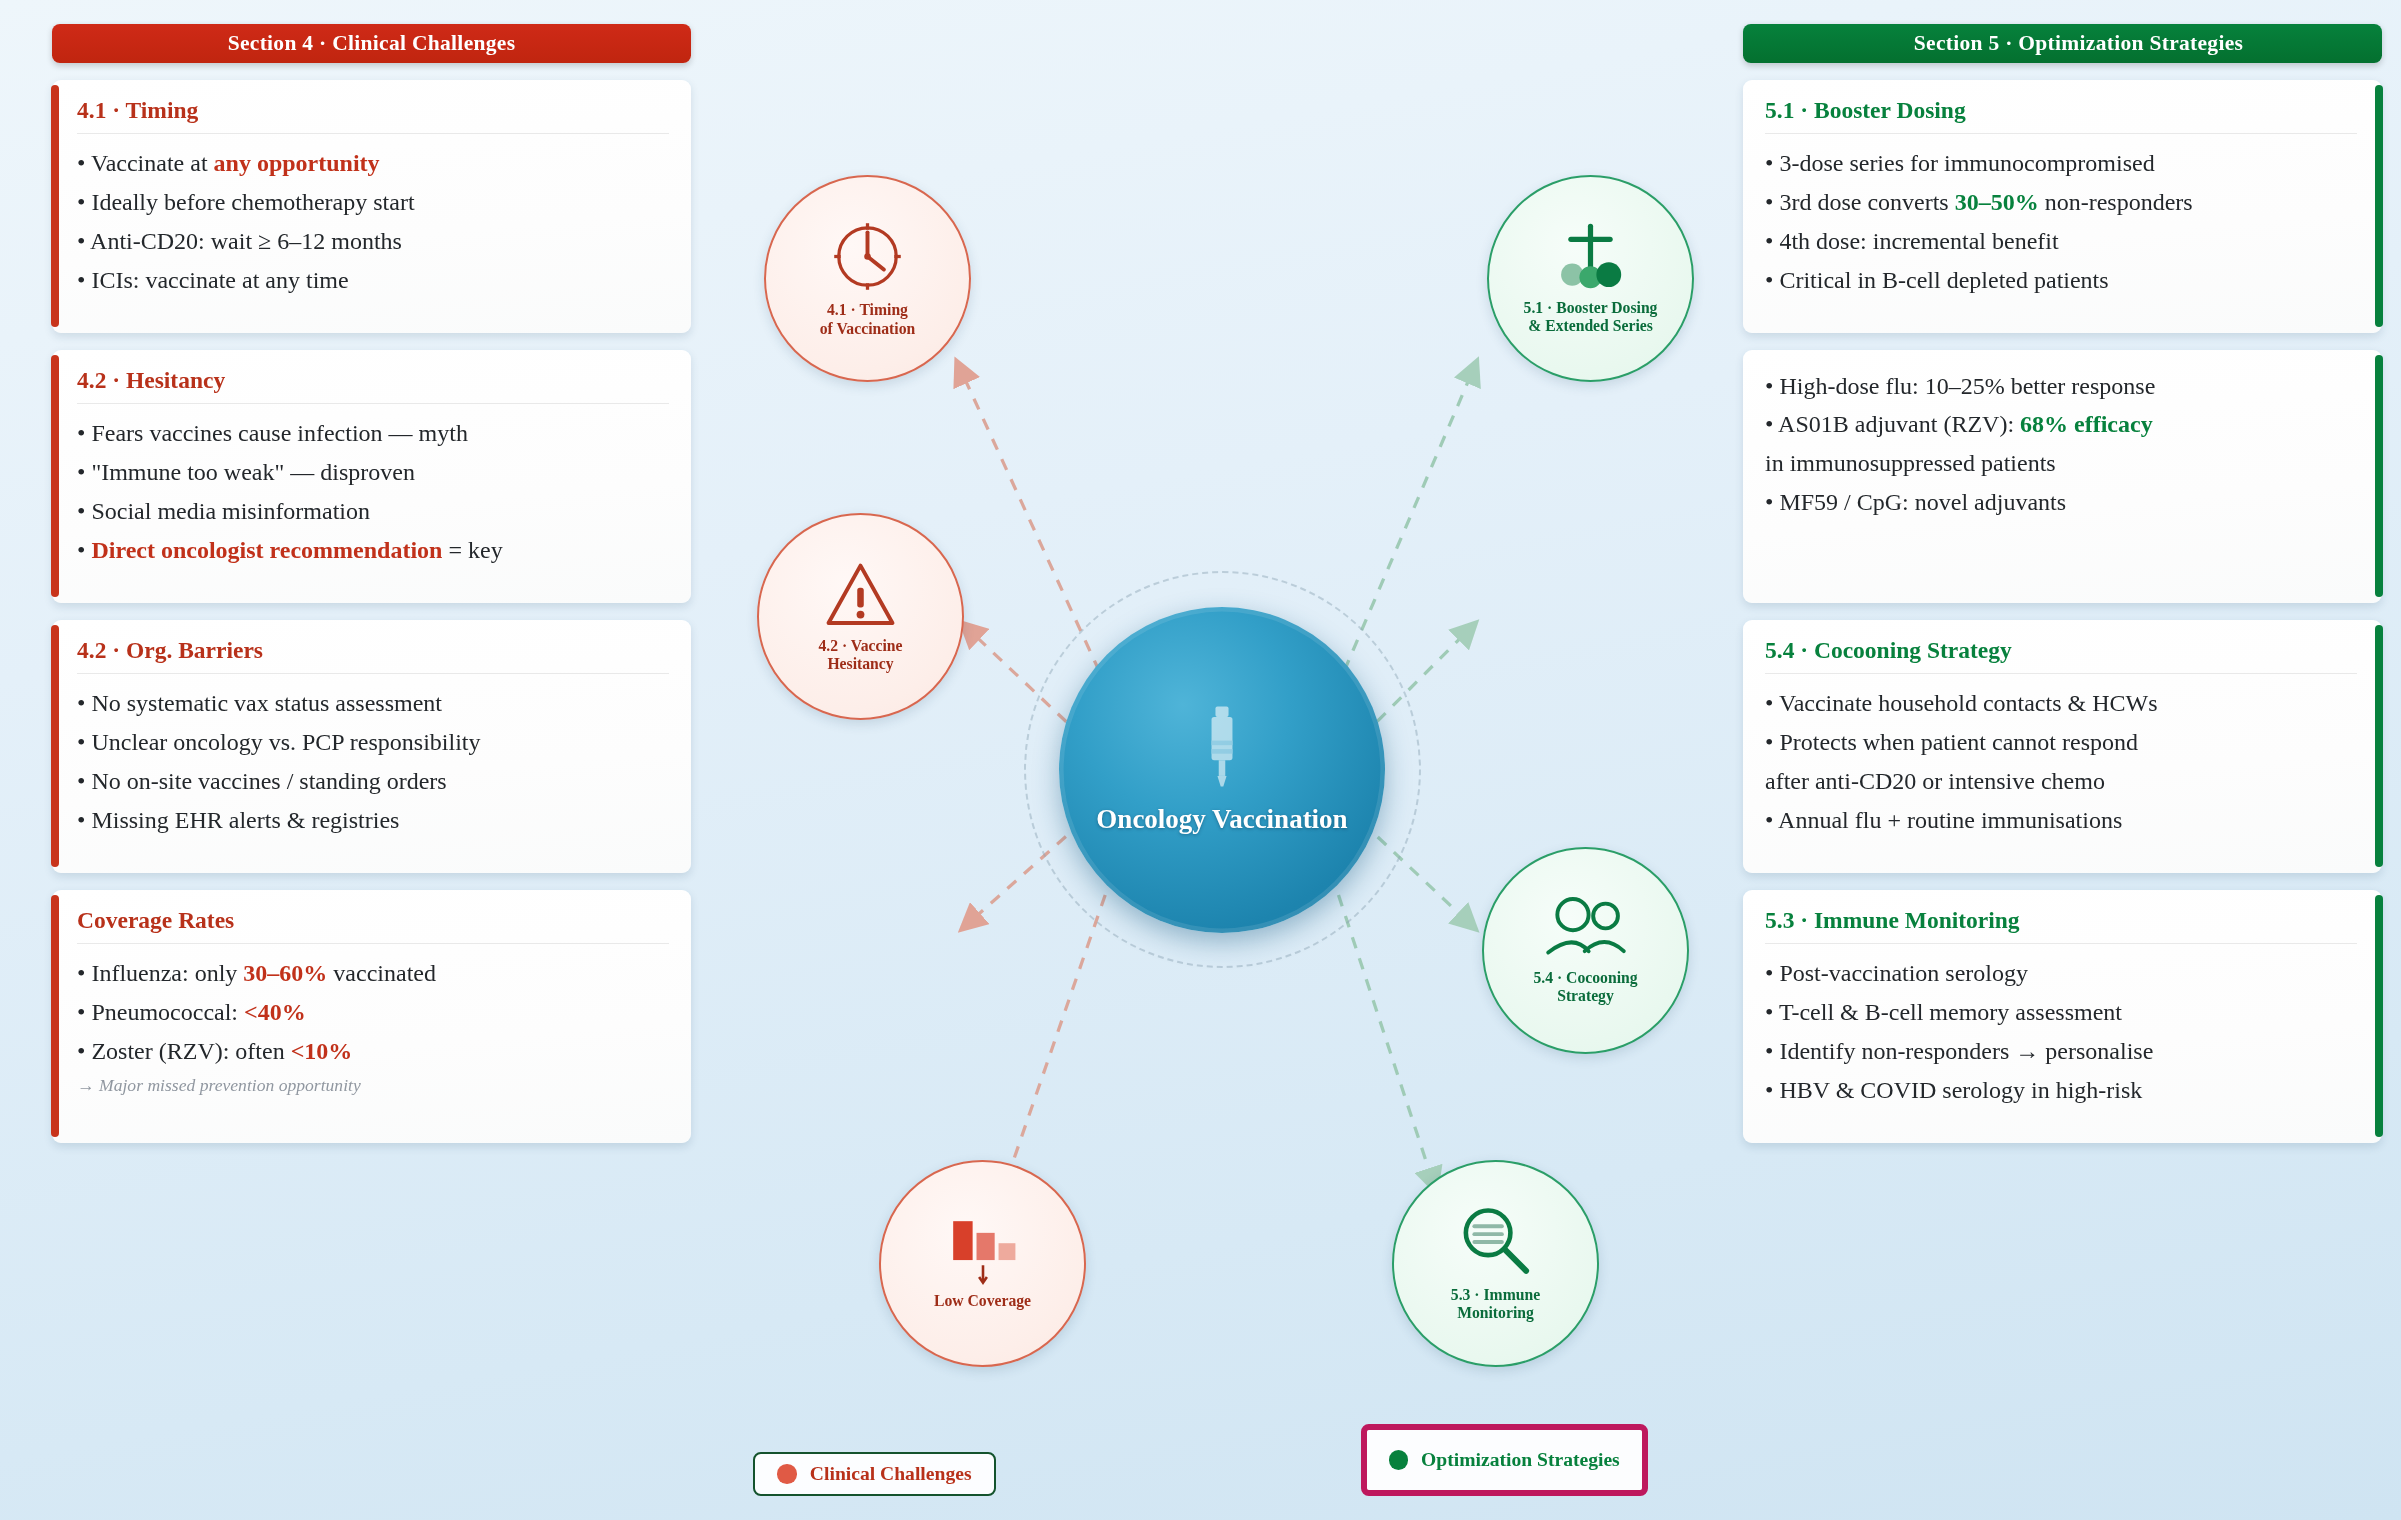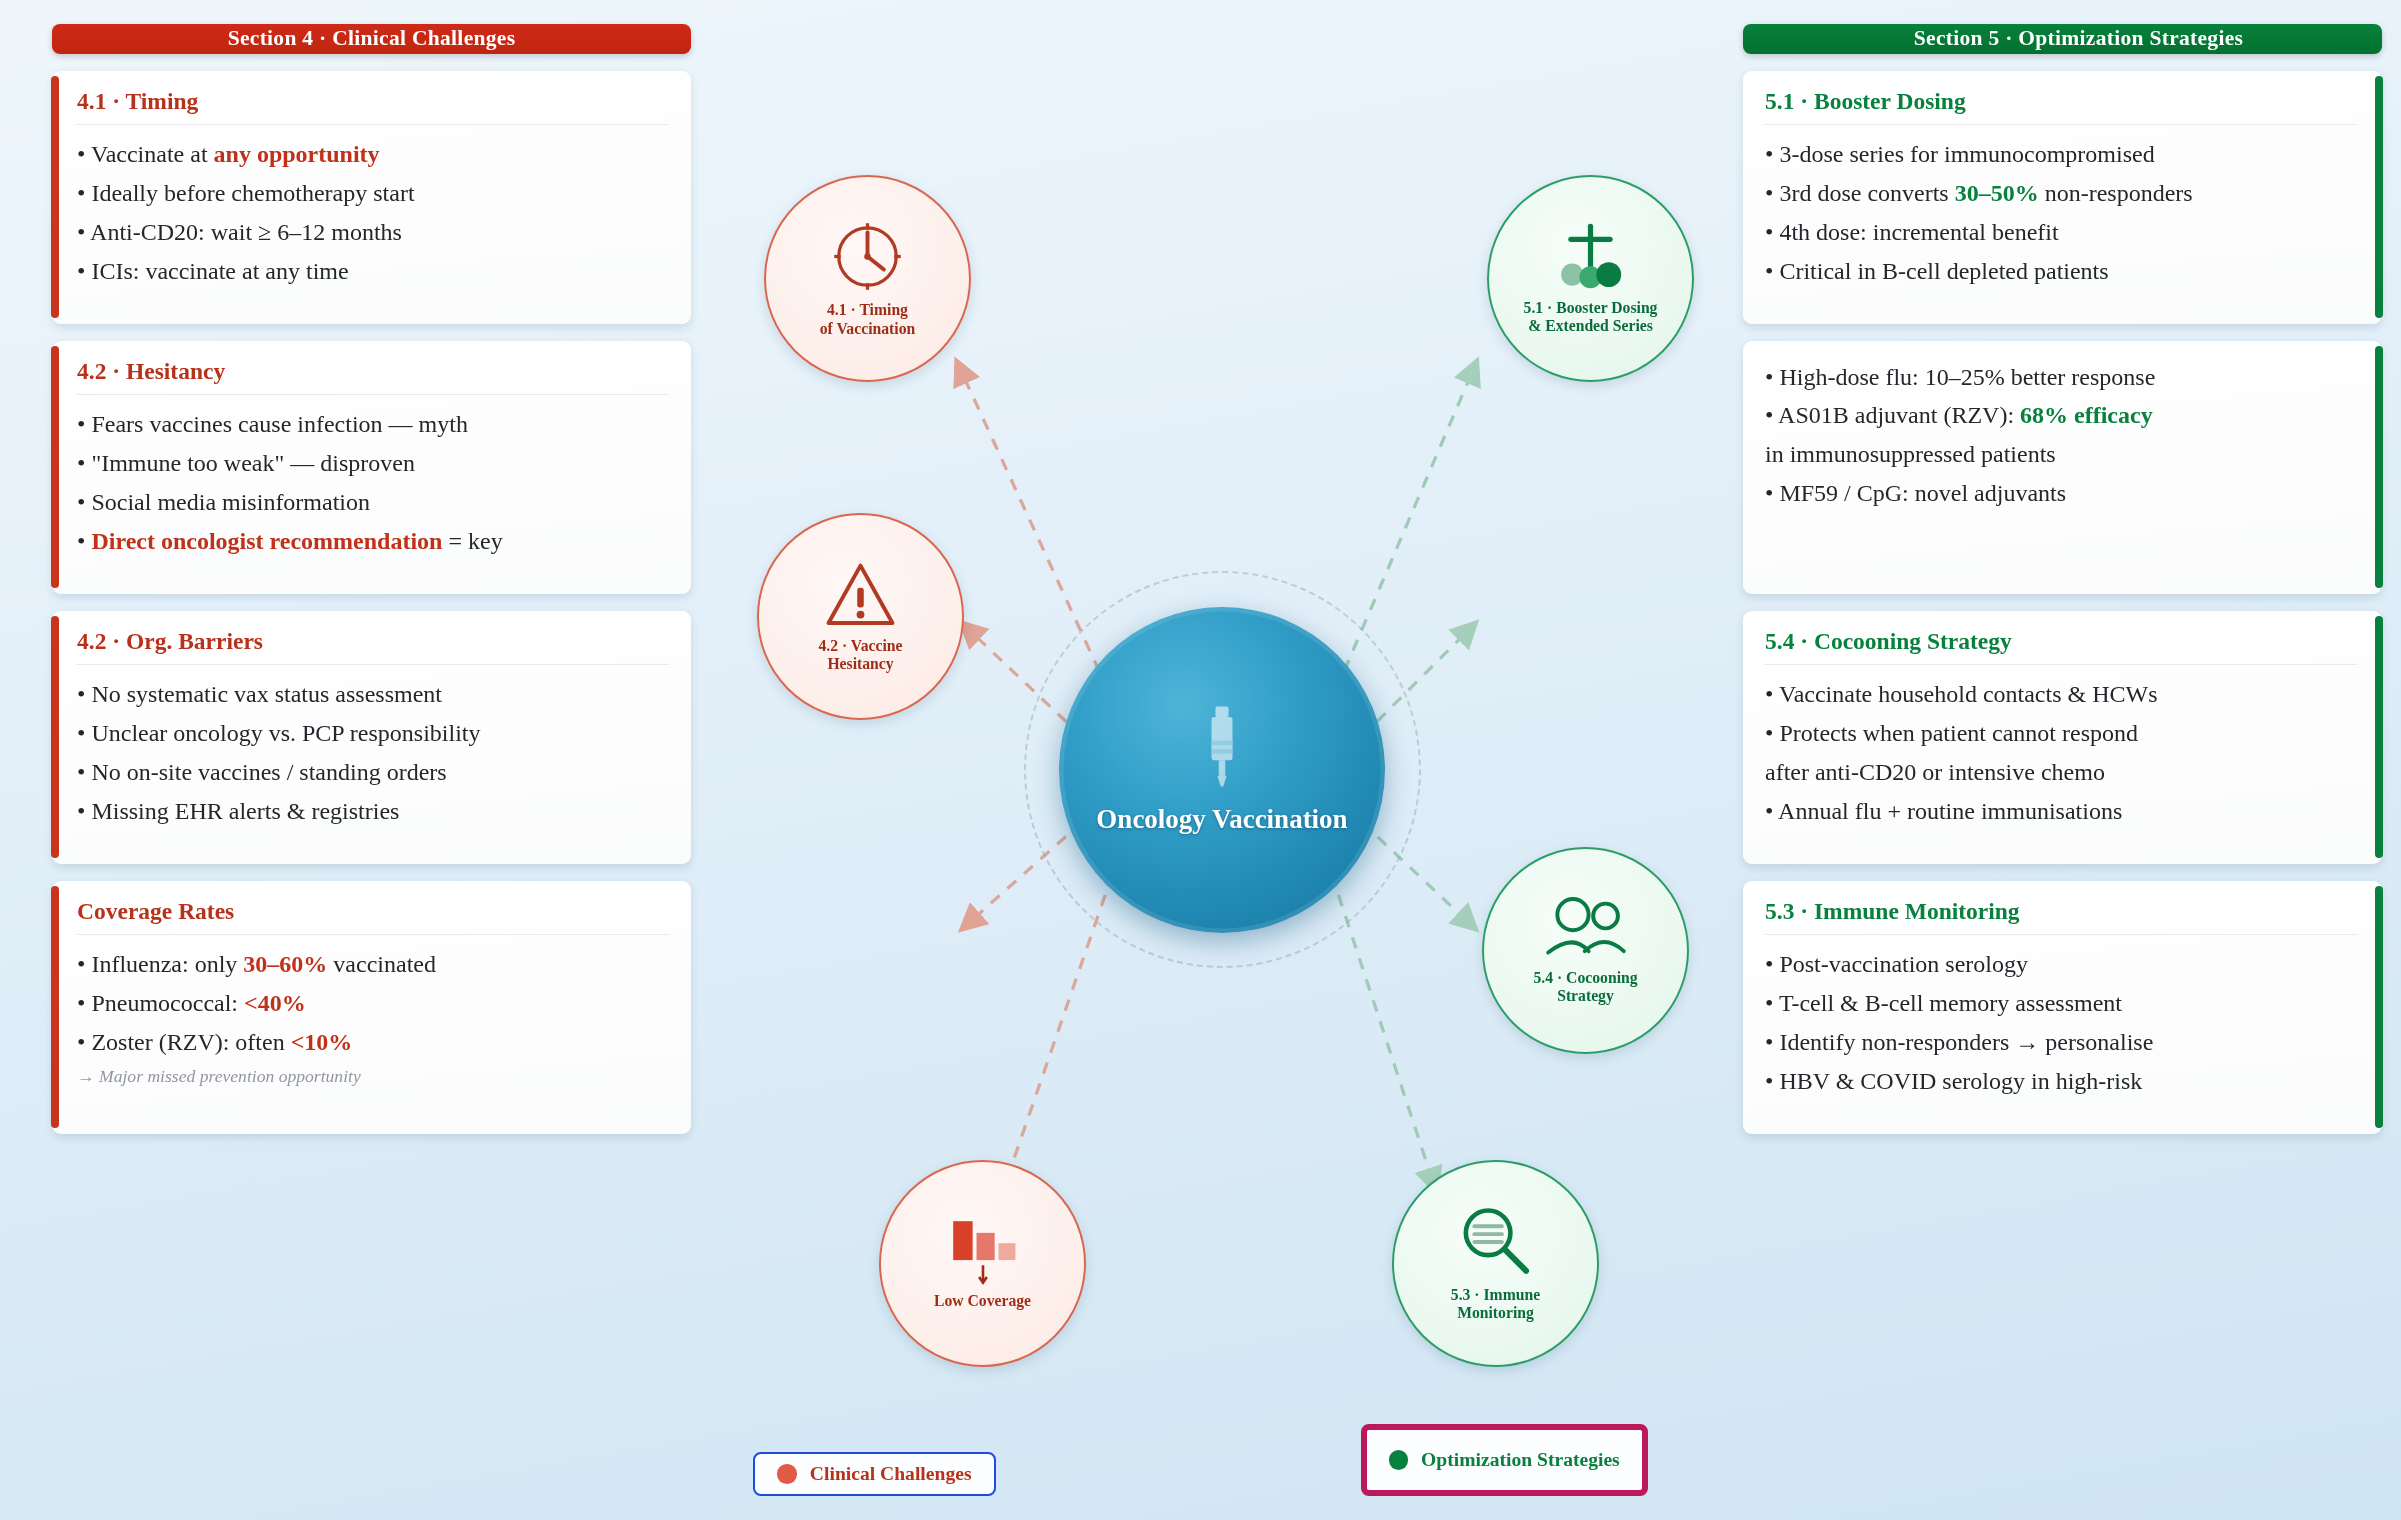--- a/index.html
+++ b/index.html
@@ -19,21 +19,21 @@
 
   
   .col {
     position: absolute; top: 23.5px; width: 639px; z-index: 3;
     display: flex; flex-direction: column; gap: 17px;
   }
   .col-left  { left: 52px; }
   .col-right { left: 1743px; }
 
   .sec-header {
-    height: 30px; border-radius: 7.8px;
+    height: 39px; border-radius: 7.8px;
     display: flex; align-items: center; justify-content: center;
     font-weight: bold; font-size: 21.5px; letter-spacing: 0.3px;
     color: #ffffff;
     box-shadow: 0 2.6px 6.5px rgba(0,0,0,.18);
   }
   .sec-header.red   { background: linear-gradient(180deg,#cf2a17,#c0250f); }
   .sec-header.green { background: linear-gradient(180deg,#06813c,#04702f); padding-left: 32px; }
 
   .card {
     position: relative;
@@ -110,21 +110,21 @@
   .node.green .node-label { color: #0a6c3b; }
 
   
   .legend { position: absolute; z-index: 5; bottom: 25px; left: 0; width: 2401px;
             display: flex; justify-content: center; gap: 365px; }
   .legend-pill {
     display: flex; align-items: center; gap: 13px;
     padding: 9px 22px; border-radius: 7.8px; background: rgba(255,255,255,.92);
     font-size: 19.6px; font-weight: bold;
   }
-  .legend-pill.red   { border: 2px solid #1d4ed8; color: #b8311a; margin-top: 28px; }
+  .legend-pill.red   { border: 2px solid #14532d; color: #b8311a; margin-top: 28px; }
   .legend-pill.green { border: 6px solid #be185d; color: #07813d; }
   .legend-dot { width: 19.6px; height: 19.6px; border-radius: 50%; display: block; }
   .legend-dot.red   { background: #e05a45; }
   .legend-dot.green { background: #07813d; }
 </style>
 </head>
 <body>
 
 <div class="canvas">
 

